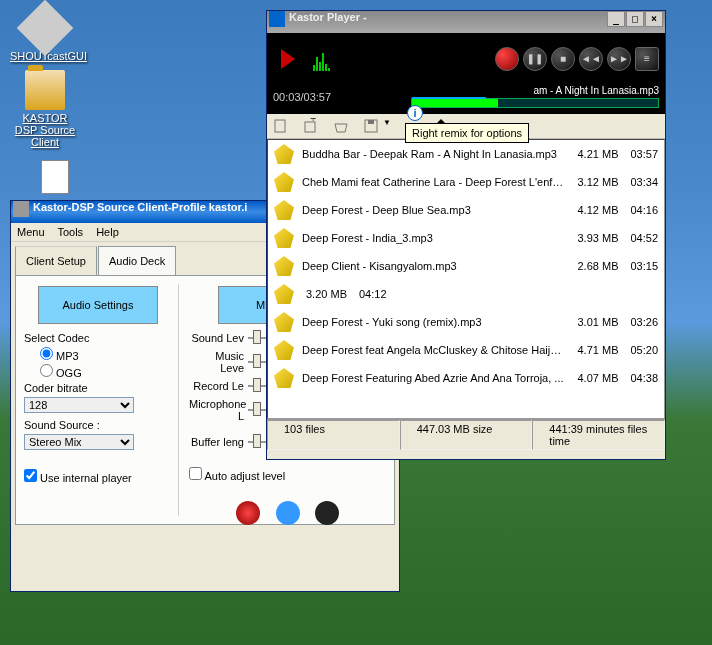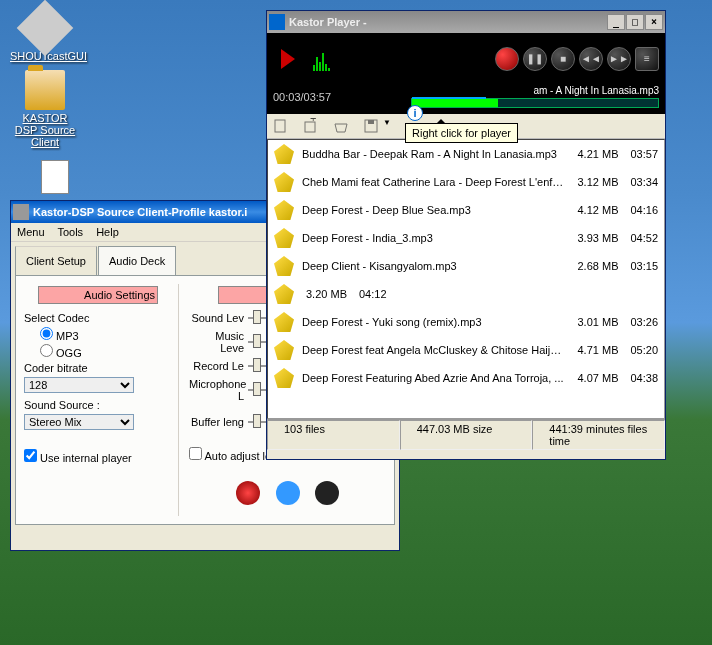--- a/index.html
+++ b/index.html
@@ -1,35 +1,35 @@
 <!DOCTYPE html>
 <html><head>
 <meta charset="utf-8">
 <style>
 *{box-sizing:border-box;margin:0;padding:0;font-family:Tahoma,sans-serif;font-size:11px}
 body{width:712px;height:645px;background:linear-gradient(to bottom,#3a7abd 0%,#4a8acc 30%,#5a9add 50%,#3a7838 65%,#2a6828 100%);position:relative;overflow:hidden}
 .desktop-icon{position:absolute;width:70px;text-align:center;color:#fff;cursor:pointer}
 .desktop-icon .ico{width:40px;height:40px;margin:0 auto 2px}
 .desktop-icon .lbl{text-decoration:underline;font-size:11px;text-shadow:1px 1px 2px #000}
 .win{position:absolute;background:#ece9d8;border:1px solid #0a246a}
-.titlebar{background:linear-gradient(to bottom,#0058c4 0%,#3a8ce4 50%,#0058c4 100%);height:22px;display:flex;align-items:center;padding:0 2px;color:#fff;font-weight:bold}
+.titlebar{background:linear-gradient(to bottom,#0058c4 0%,#3a8ce4 50%,#0058c4 100%);height:22px;display:flex;align-items:flex-start;padding:0 2px;color:#fff;font-weight:bold}
 .titlebar .ticon{width:16px;height:16px;background:#999;margin-right:4px}
 .titlebar .ttl{flex:1;font-size:11px}
 .titlebar .tbtn{width:18px;height:16px;background:#d6d3ce;border:1px solid #888;margin-left:1px;color:#000;text-align:center;line-height:13px;font-family:monospace;font-size:10px;cursor:pointer}
 
-#dsp{left:10px;top:200px;width:390px;height:351px}
+#dsp{left:10px;top:200px;width:390px;height:392px}
 #dsp .menubar{background:#ece9d8;padding:3px 6px;font-size:11px;border-bottom:1px solid #d4d0c8}
 #dsp .menubar span{margin-right:10px;cursor:pointer}
 #dsp .tabs{display:flex;margin:4px 4px 0}
 #dsp .tab{padding:8px 10px;border:1px solid #919b9c;border-bottom:none;background:#f8f8f4;margin-right:1px;cursor:pointer}
 #dsp .tab.inact{background:#ece9d8;border-top-color:#d4d0c8}
 #dsp .tabbody{border:1px solid #919b9c;margin:0 4px 4px;padding:8px;background:#fcfcfa;height:250px;display:flex}
 #dsp .col1{width:155px;border-right:1px solid #d4d0c8;padding-right:6px}
 #dsp .col2{flex:1;padding-left:10px}
-.gbtn{display:block;width:120px;margin:2px auto 8px;padding:2px;border:1px solid #888;background:#fca5a5;text-align:right;cursor:pointer}
+.gbtn{display:block;width:120px;margin:2px auto 8px;padding:12px;border:1px solid #888;background:#7dd3fc;text-align:center;cursor:pointer}
 .glbl{font-size:11px;margin:3px 0}
 .radio-row{margin:2px 0 2px 16px}
 select{width:110px;font-size:11px;border:1px solid #7f9db9}
 .chk{margin:19px 0}
 .slider-row{margin:6px 0;font-size:11px;display:flex;align-items:center}
 .slider-row .sl{width:55px;text-align:right;margin-right:4px}
 .slider-row .track{flex:1;height:2px;background:#999;position:relative}
 .slider-row .thumb{position:absolute;width:8px;height:14px;background:#ece9d8;border:1px solid #666;top:-7px;left:5px}
 .btmicons{text-align:center;margin-top:12px}
 .btmicons span{display:inline-block;width:24px;height:24px;margin:0 6px;border-radius:50%}
@@ -201,21 +201,21 @@
     <svg class="gicon" viewBox="0 0 16 16">
         <path d="M2 6h12l-2 8H4z" fill="none" stroke="#444"></path>
       </svg>
     <svg class="gicon" viewBox="0 0 16 16">
         <rect x="2" y="2" width="12" height="12" fill="none" stroke="#444"></rect>
         <rect x="5" y="2" width="6" height="4" fill="#444"></rect>
       </svg>
     <span style="font-size:8px;margin-left:-10px">▼</span>
   </div>
   <div class="info-icon">i</div>
-  <div class="tooltip">Right click for player</div>
+  <div class="tooltip">Right remix for options</div>
   <div class="list" id="tracklist">
       <div class="row">
         <div class="ficon"></div>
         <span class="fn">Buddha Bar - Deepak Ram - A Night In Lanasia.mp3</span>
         <span class="sz">4.21 MB</span>
         <span class="du">03:57</span>
       </div>
       <div class="row">
         <div class="ficon"></div>
         <span class="fn">Cheb Mami feat Catherine Lara - Deep Forest L'enfa...</span>

